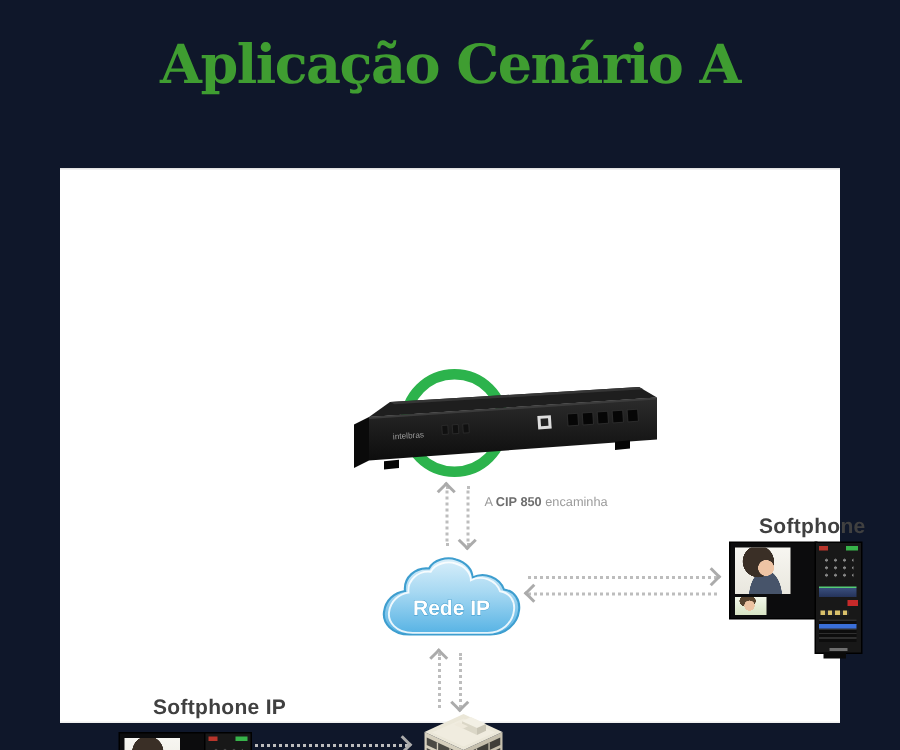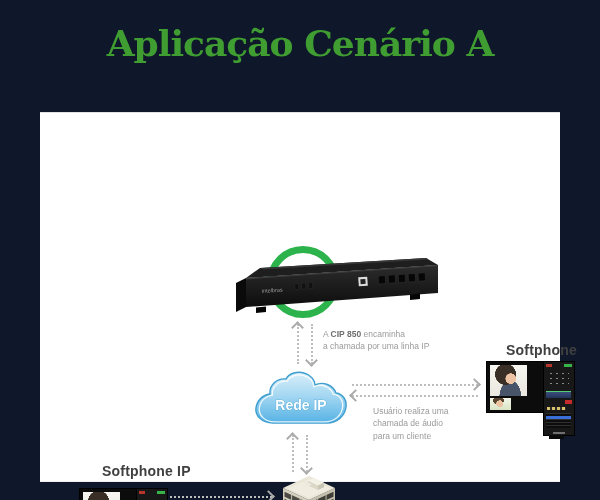--- a/index.html
+++ b/index.html
@@ -108,21 +108,21 @@
       <polygon points="178,39.5 188,38.5 188,44 178,45" fill="#050505"></polygon>
     </svg>
 
     <div class="varrow" style="left:257px;top:211px;height:40px">
         <span class="head up"></span>
       </div>
     <div class="varrow" style="left:271px;top:211px;height:40px">
         <span class="head down"></span>
       </div>
 
-    <div class="note" style="left:283px;top:215px"><span>A </span><b>CIP 850</b><span> encaminha</span><span class="nl">a chamada por uma linha IP</span></div>
+    <div class="note" style="left:283px;top:215px"><span>A </span><b>CIP 850</b><span> encaminha</span></div>
 
     <svg class="cloudsvg" width="97" height="61" viewBox="0 0 97 61">
       <defs>
         <linearGradient id="cg" x1="0" y1="0" x2="0" y2="1">
           <stop offset="0" stop-color="#d9effa"></stop>
           <stop offset="0.45" stop-color="#a6d8f2"></stop>
           <stop offset="1" stop-color="#55b2e4"></stop>
         </linearGradient>
         <path id="cloudpath" d="M20 52 C8 52 2 44 3 37 C4 29 10 24 17 23 C16 14 24 7 33 8 C36 2 45 0 51 2 C58 4 62 9 62 14 C70 10 80 14 83 22 C90 23 94 29 93 36 C92 45 84 52 74 52 Z"></path>
       </defs>
@@ -131,23 +131,20 @@
       <text x="48" y="39" text-anchor="middle" font-size="14" font-weight="bold" font-family="Liberation Sans, sans-serif" fill="#ffffff" stroke="#3d9bcd" stroke-width="0.6" style="paint-order:stroke">Rede IP</text>
     </svg>
 
     <div class="harrow" style="left:312px;top:271px;width:126px">
         <span class="head right"></span>
       </div>
     <div class="harrow" style="left:312px;top:282px;width:126px">
         <span class="head left"></span>
       </div>
 
-    <div class="note pre" style="left:333px;top:292px">Usuário realiza uma
-chamada de áudio
-para um cliente</div>
 
     <div class="varrow" style="left:252px;top:322px;height:37px">
         <span class="head up"></span>
       </div>
     <div class="varrow" style="left:266px;top:322px;height:37px">
         <span class="head down"></span>
       </div>
 
     <svg class="bldsvg" width="66" height="90" viewBox="0 0 66 90">
       <polygon points="7,68 33,80 59,68 59,72 33,84 7,72" fill="#e0dccb"></polygon>

